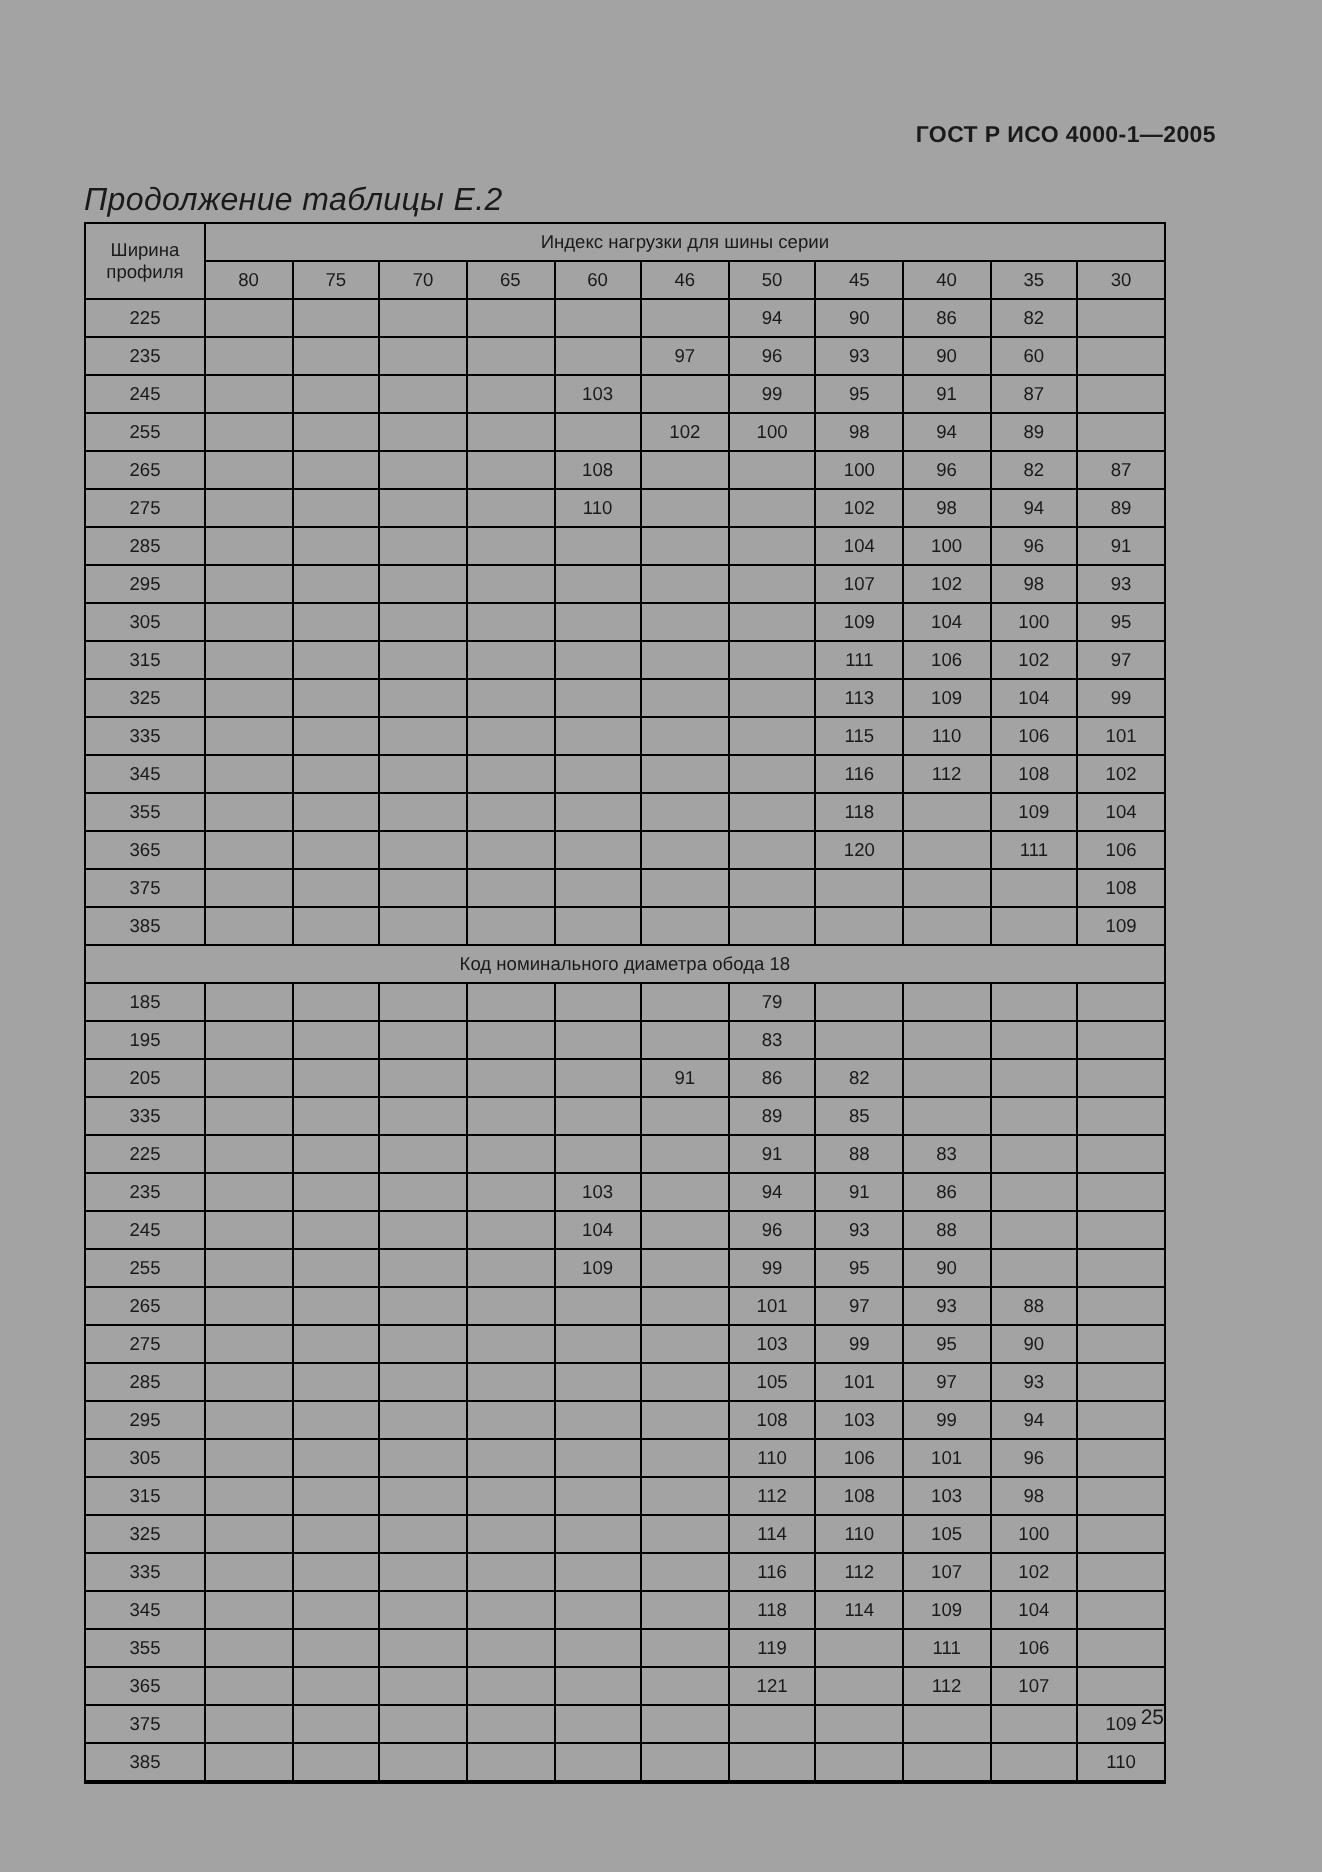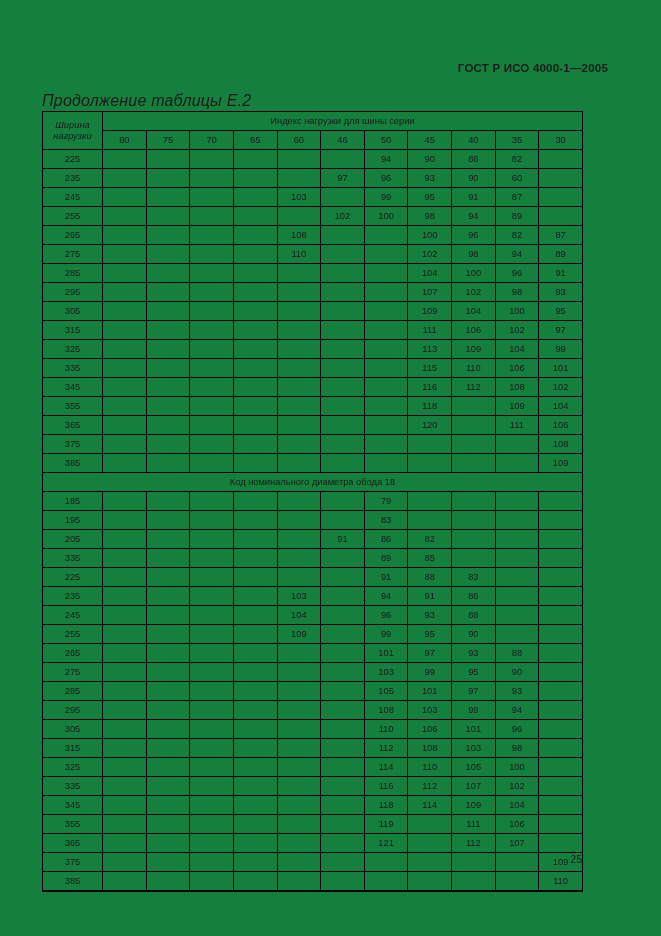--- a/index.html
+++ b/index.html
@@ -13,21 +13,21 @@
     font-family: "Liberation Sans", sans-serif;
     color: #1a1a1a;
     position: relative;
     overflow: hidden;
   }
   .page {
     position: absolute;
     left: 0; top: 0;
     width: 661px;
     height: 936px;
-    background: #15803d;
+    background: #a3a3a3;
   }
   .std-header {
     position: absolute;
     left: 0;
     top: 62px;
     width: 608px;
     text-align: right;
     font-size: 11.5px;
     font-weight: bold;
     letter-spacing: 0.2px;
@@ -58,21 +58,20 @@
     font-weight: normal;
     font-size: 9.3px;
     line-height: 1.15;
   }
   th.corner-head {
     width: 60px;
     height: 47px;
     font-size: 9.3px;
     line-height: 1.55;
     border-bottom-width: 2px;
-    font-style: italic;
   }
   th.span-head {
     height: 22px;
     font-size: 9.3px;
   }
   th.ser-head {
     height: 25px;
     border-bottom-width: 2px;
   }
   td.width-cell {
@@ -117,21 +116,21 @@
         <col style="width: 43.6364px;">
         <col style="width: 43.6364px;">
         <col style="width: 43.6364px;">
         <col style="width: 43.6364px;">
         <col style="width: 43.6364px;">
       </colgroup>
     <thead>
       <tr>
         <th class="corner-head" rowspan="2">
           <div>Ширина</div>
-          <div>нагрузки</div>
+          <div>профиля</div>
         </th>
         <th class="span-head" id="group-header-cell" colspan="11">Индекс нагрузки для шины серии</th>
       </tr>
       <tr id="series-header-row">
           <th class="ser-head">80</th>
           <th class="ser-head">75</th>
           <th class="ser-head">70</th>
           <th class="ser-head">65</th>
           <th class="ser-head">60</th>
           <th class="ser-head">46</th>

